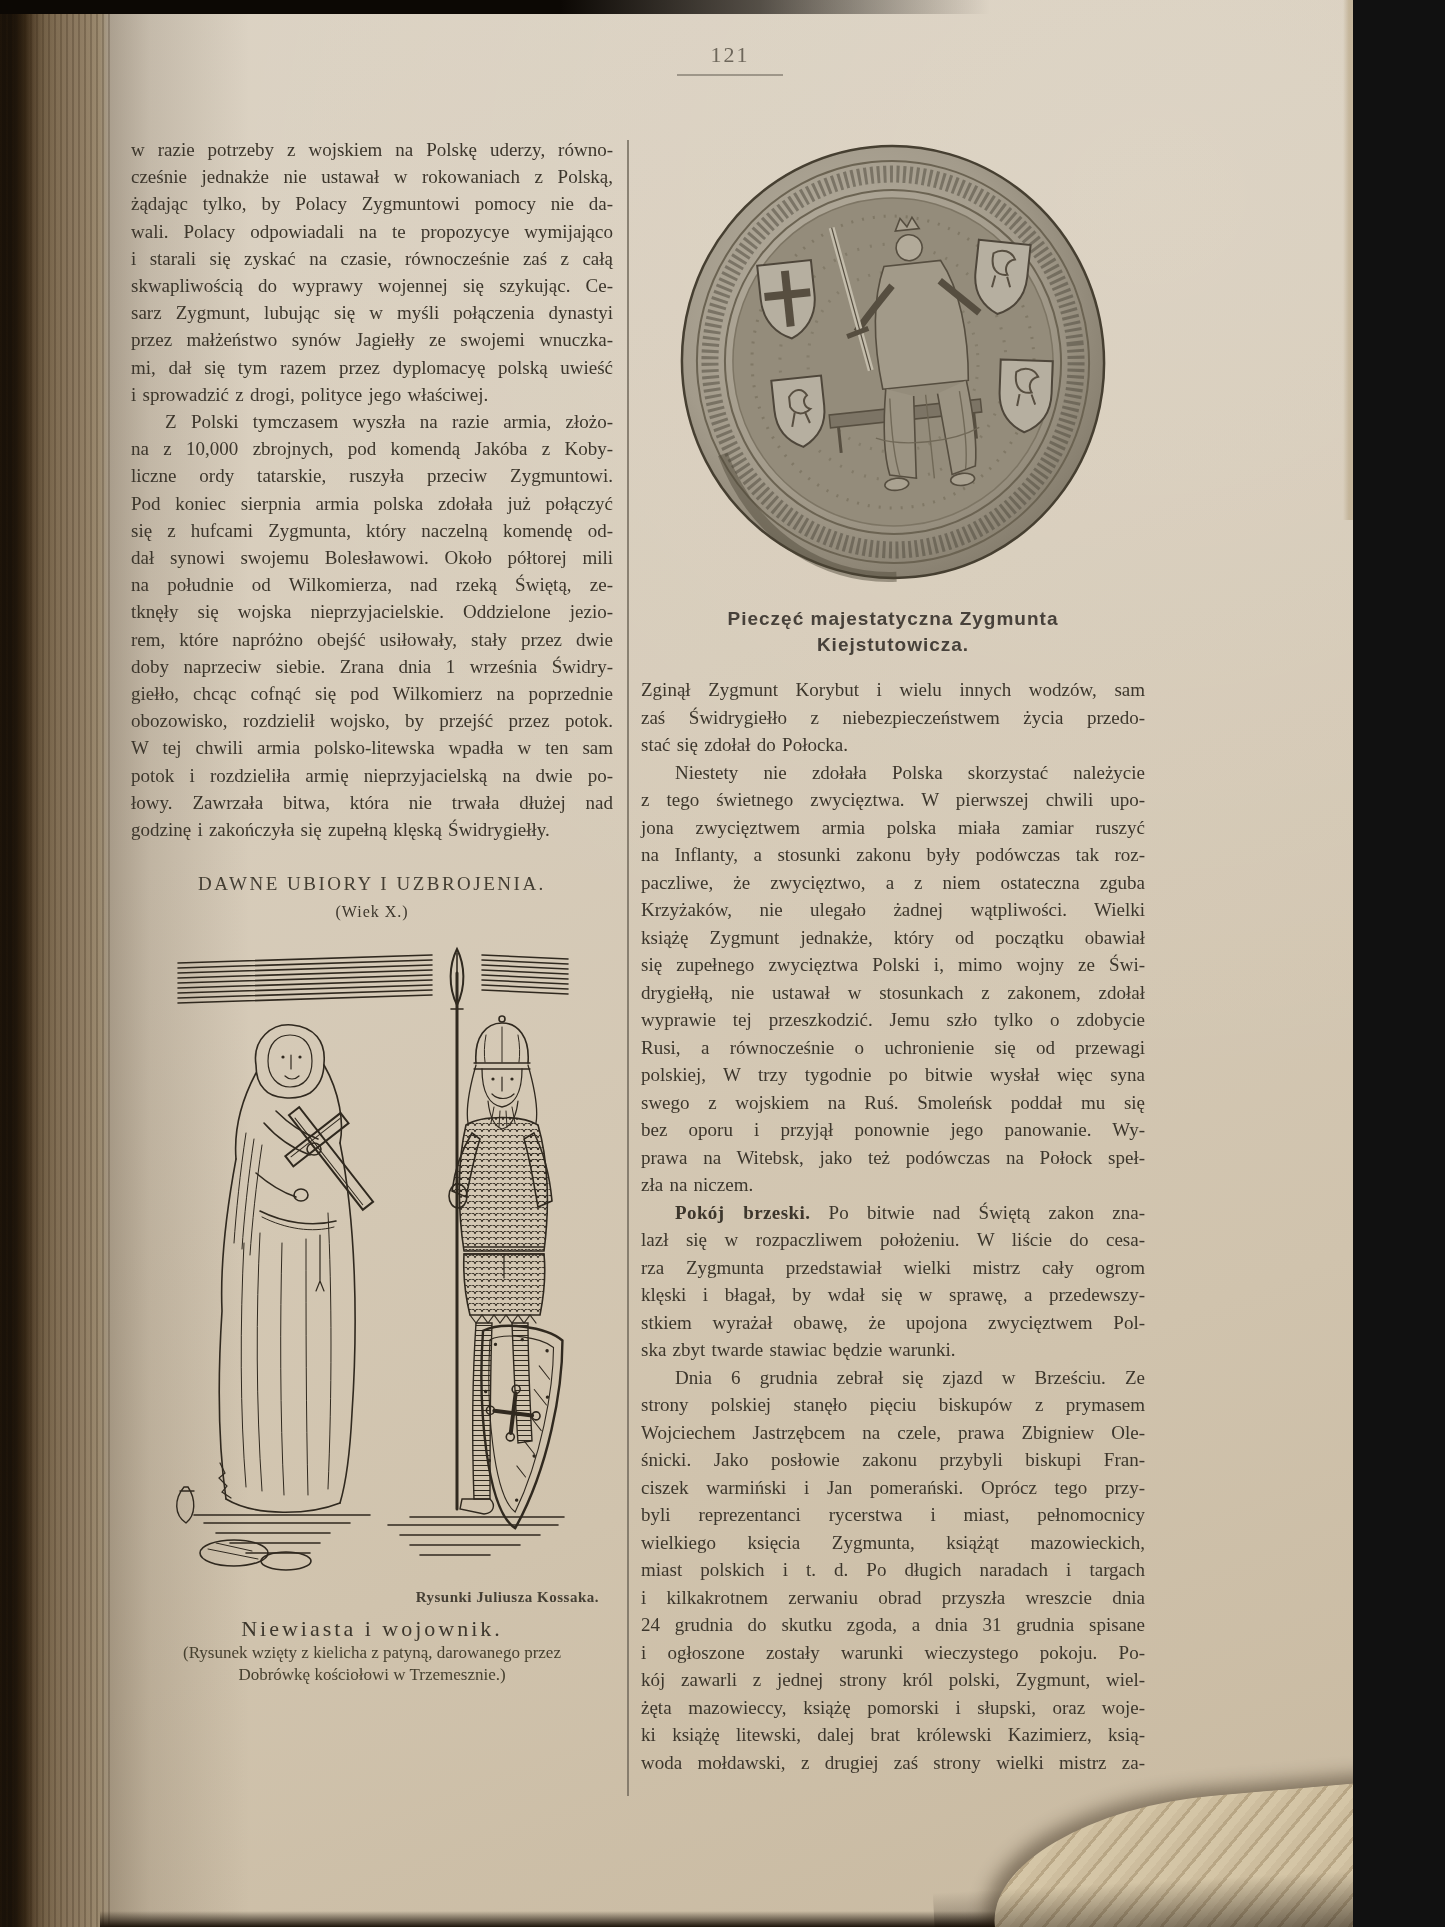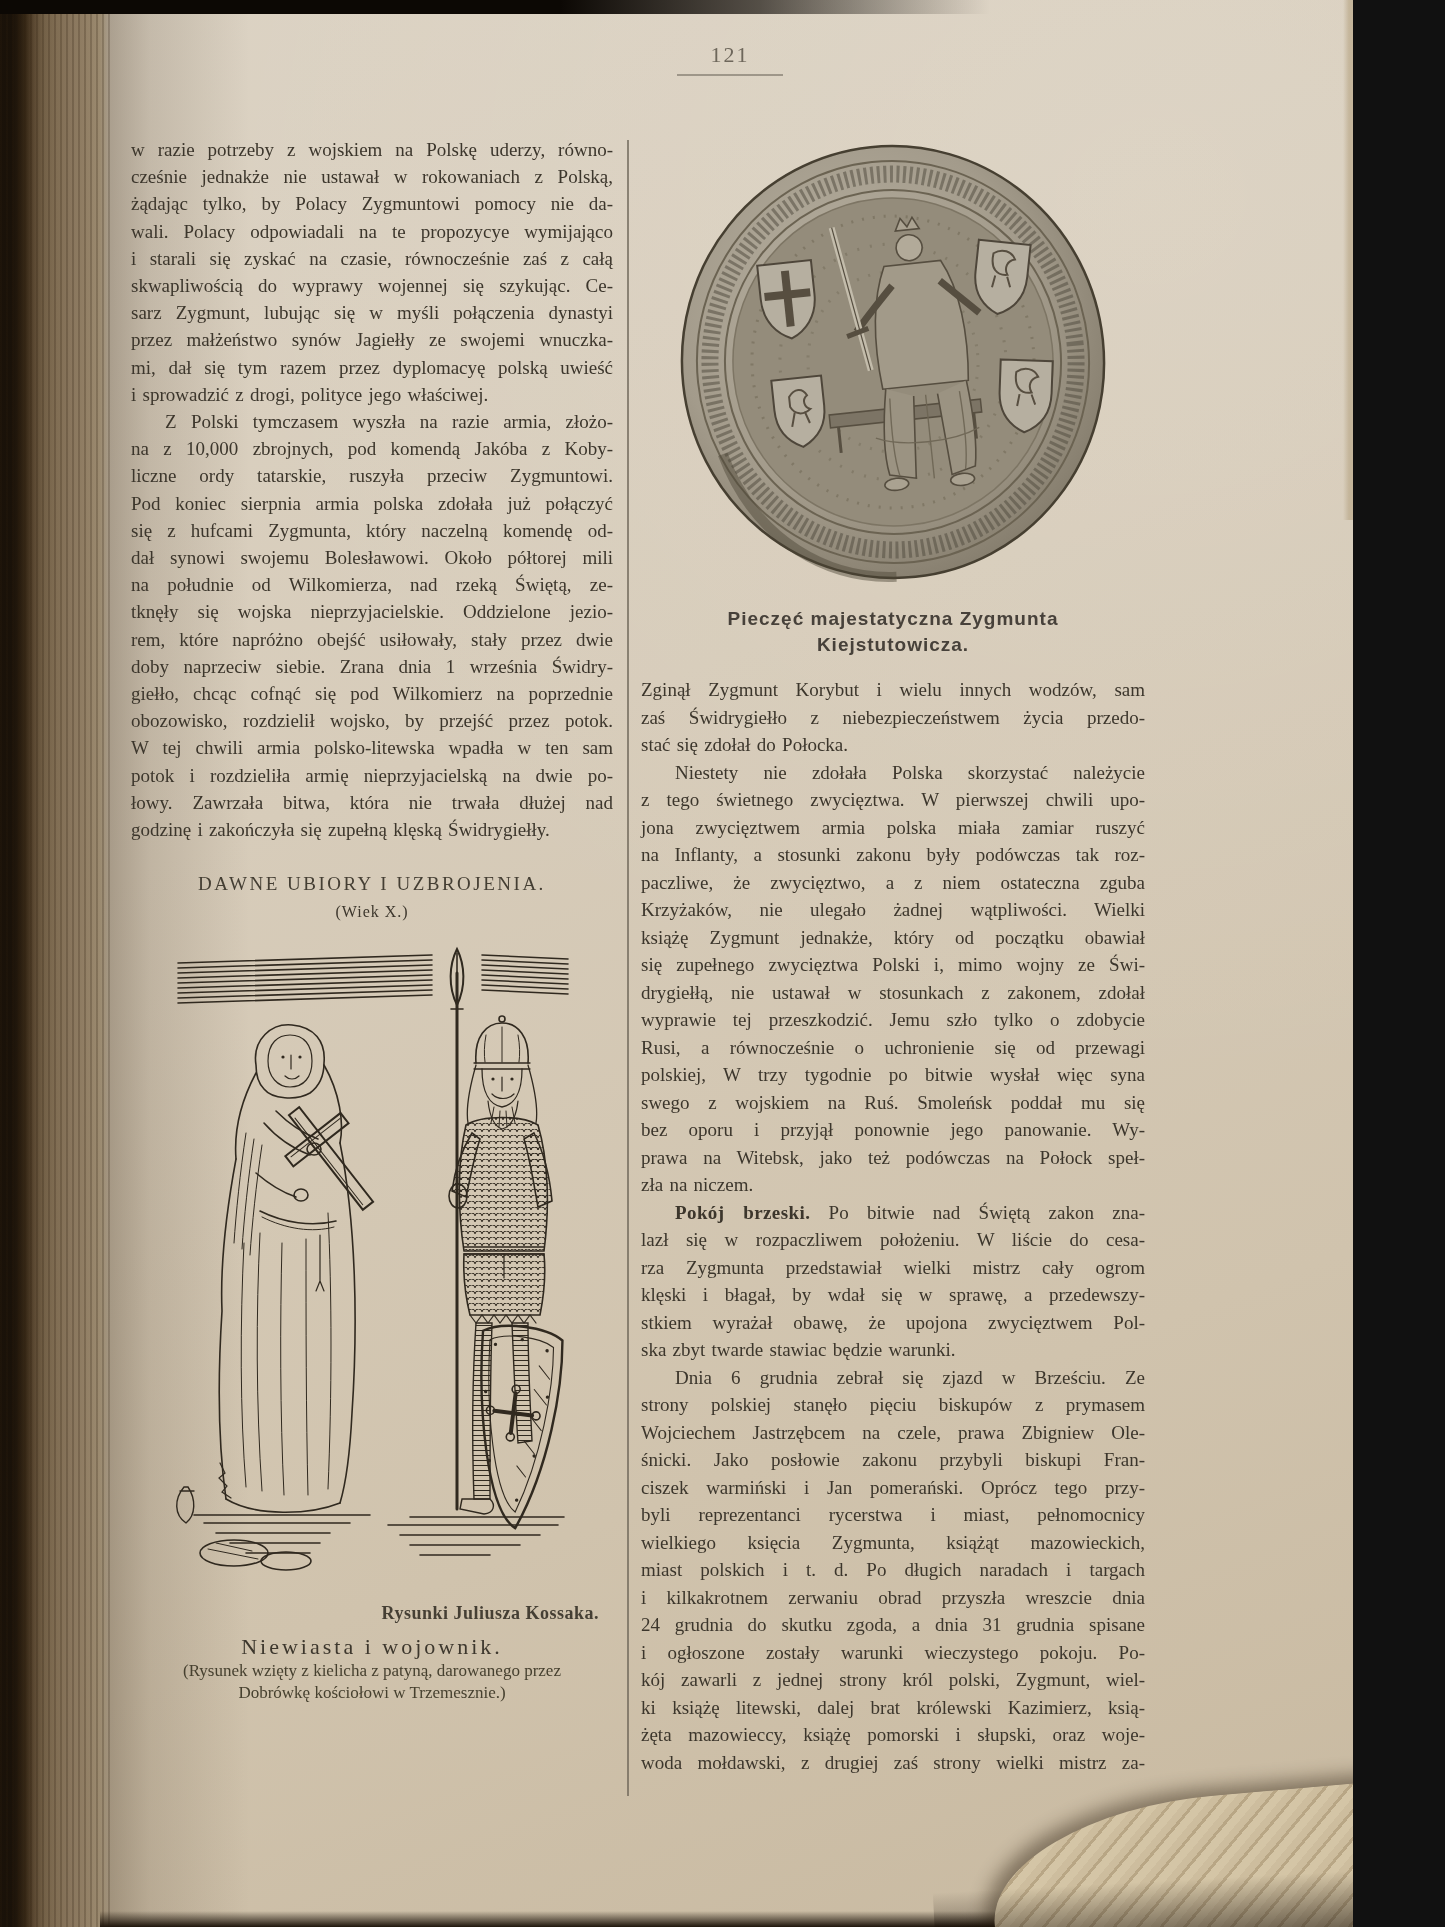--- a/index.html
+++ b/index.html
@@ -71,21 +71,21 @@
   .line.last { text-align-last:left; }
   .line.jlast { text-align-last:justify; }
   .line.indent { padding-left:34px; }
   .line b.lead { font-weight:700; letter-spacing:.4px; }
 
   .sec-head { margin:30px 0 0; font-size:19px; font-weight:400; letter-spacing:2.5px; text-align:center; color:#443e33; }
   .sec-sub  { margin:8px 0 0; font-size:16px; text-align:center; letter-spacing:1px; }
 
   figure { margin:0; }
   .engraving { margin-top:22px; text-align:center; }
-  .credit { margin:16px 14px 0 0; text-align:right; font-size:18px; font-weight:700; letter-spacing:.5px; color:#453f34; }
+  .credit { margin:2px 14px 0 0; text-align:right; font-size:15px; font-weight:700; letter-spacing:.5px; color:#453f34; }
   .fig-cap { margin-top:10px; text-align:center; font-size:22px; letter-spacing:3px; color:#3d372d; }
   .fig-subcap { font-size:17px; line-height:22px; text-align:center; color:#46402f; }
 
   .seal { text-align:center; }
   .seal-cap { margin-top:14px; font-family:"Liberation Sans","DejaVu Sans",sans-serif;
               font-weight:700; font-size:19px; line-height:26px; letter-spacing:1px; color:#47413a; text-align:center; }
   .col-right .paras { margin-top:18px; }
 
   svg .ink { stroke:#30291f; fill:none; stroke-width:1.6; stroke-linecap:round; }
 </style>
@@ -418,20 +418,20 @@
           <div class="line">Wojciechem Jastrzębcem na czele, prawa Zbigniew Ole-</div>
           <div class="line">śnicki. Jako posłowie zakonu przybyli biskupi Fran-</div>
           <div class="line">ciszek warmiński i Jan pomerański. Oprócz tego przy-</div>
           <div class="line">byli reprezentanci rycerstwa i miast, pełnomocnicy</div>
           <div class="line">wielkiego księcia Zygmunta, książąt mazowieckich,</div>
           <div class="line">miast polskich i t. d. Po długich naradach i targach</div>
           <div class="line">i kilkakrotnem zerwaniu obrad przyszła wreszcie dnia</div>
           <div class="line">24 grudnia do skutku zgoda, a dnia 31 grudnia spisane</div>
           <div class="line">i ogłoszone zostały warunki wieczystego pokoju. Po-</div>
           <div class="line">kój zawarli z jednej strony król polski, Zygmunt, wiel-</div>
+          <div class="line">żęta mazowieccy, książę pomorski i słupski, oraz woje-</div>
           <div class="line">ki książę litewski, dalej brat królewski Kazimierz, ksią-</div>
-          <div class="line">żęta mazowieccy, książę pomorski i słupski, oraz woje-</div>
           <div class="line jlast">woda mołdawski, z drugiej zaś strony wielki mistrz za-</div>
         </div>
       </div>
   </section>
 
 </div>
 
 </body></html>

